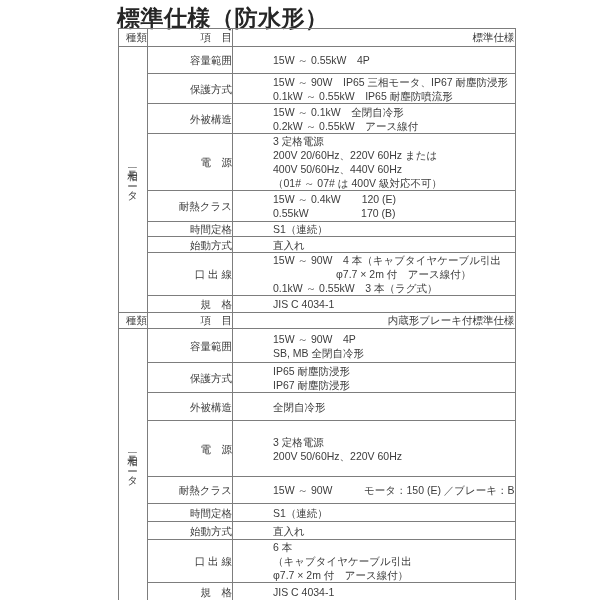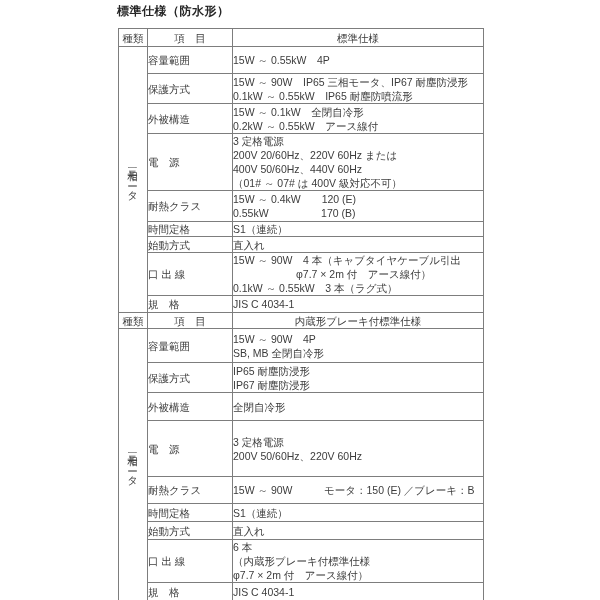--- a/index.html
+++ b/index.html
@@ -16,21 +16,21 @@
     position: relative;
     width: 600px;
     height: 600px;
     background: #ffffff;
   }
   .doc-title {
     position: absolute;
     left: 117px;
     top: 3px;
     margin: 0;
-    font-size: 12px;
+    font-size: 23px;
     font-weight: bold;
     color: #262626;
     letter-spacing: 0.5px;
     white-space: nowrap;
   }
   table.spec {
     position: absolute;
     left: 118px;
     top: 28px;
     border-collapse: collapse;
@@ -38,47 +38,49 @@
   }
   table.spec td {
     border: 1px solid #7d7d7d;
     padding: 0;
     font-size: 10.5px;
     line-height: 14px;
     color: #3c3c3c;
     overflow: hidden;
   }
   td.hdr-cell {
-    text-align: center;
+    text-align: right;
     vertical-align: middle;
     white-space: nowrap;
+    font-family: Liberation Serif, serif;
   }
   td.cat-cell {
     text-align: center;
     vertical-align: middle;
   }
   .vtext {
     display: inline-block;
     writing-mode: vertical-rl;
     letter-spacing: 3px;
     font-size: 10.5px;
     line-height: 14px;
   }
   td.label-cell {
-    text-align: left;
+    text-align: right;
     vertical-align: middle;
     white-space: pre;
   }
   td.value-cell {
     text-align: left;
     vertical-align: middle;
     padding: 1px 7px;
   }
   .value-line {
     white-space: pre;
+    margin-left: 40px;
   }
 </style>
 </head>
 <body>
 
 <div class="page">
   <h1 class="doc-title">標準仕様（防水形）</h1>
   <table class="spec">
     <colgroup>
       <col style="width:29px">
@@ -202,21 +204,21 @@
         <tr style="height: 18px;">
           <td class="label-cell">始動方式</td>
           <td class="value-cell">
             <div class="value-line">直入れ</div>
           </td>
         </tr>
         <tr style="height: 41px;">
           <td class="label-cell">口 出 線</td>
           <td class="value-cell">
             <div class="value-line">6 本</div>
-            <div class="value-line">（内蔵形ブレーキ付標準仕様</div>
+            <div class="value-line">（キャブタイヤケーブル引出</div>
             <div class="value-line">φ7.7 × 2m 付　アース線付）</div>
           </td>
         </tr>
         <tr style="height: 19px;">
           <td class="label-cell">規　格</td>
           <td class="value-cell">
             <div class="value-line">JIS C 4034-1</div>
           </td>
         </tr>
       </tbody>

